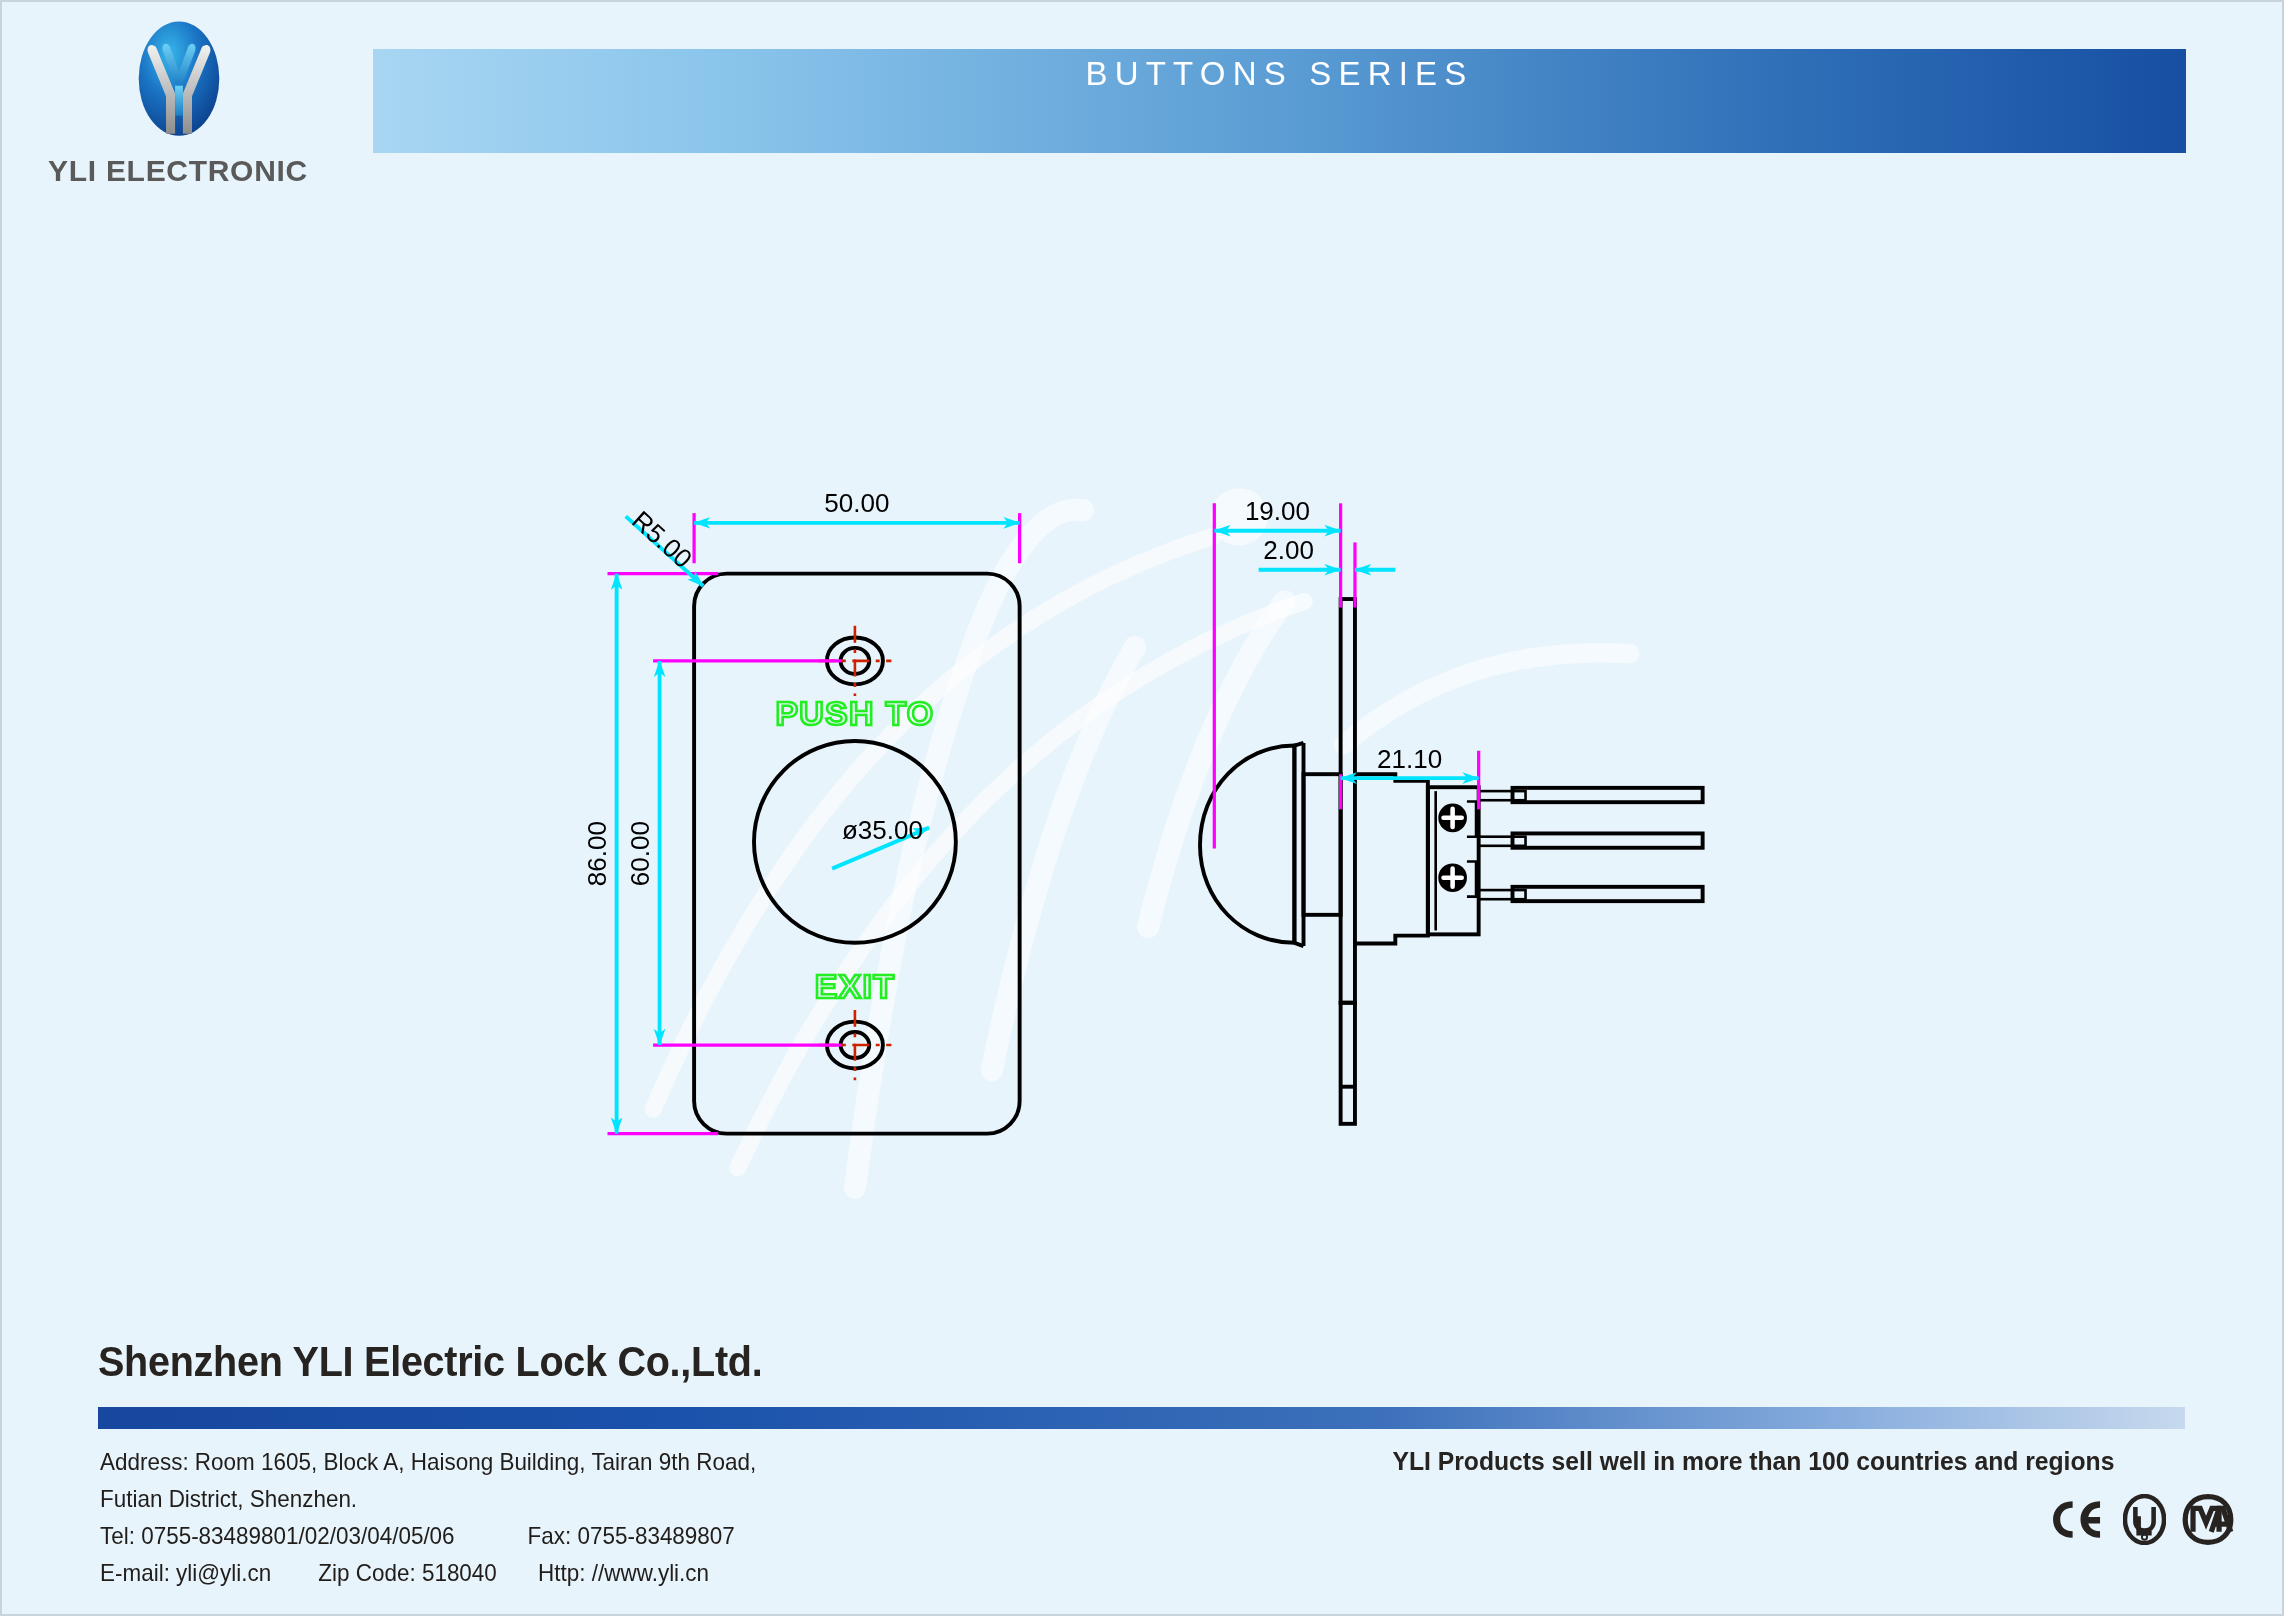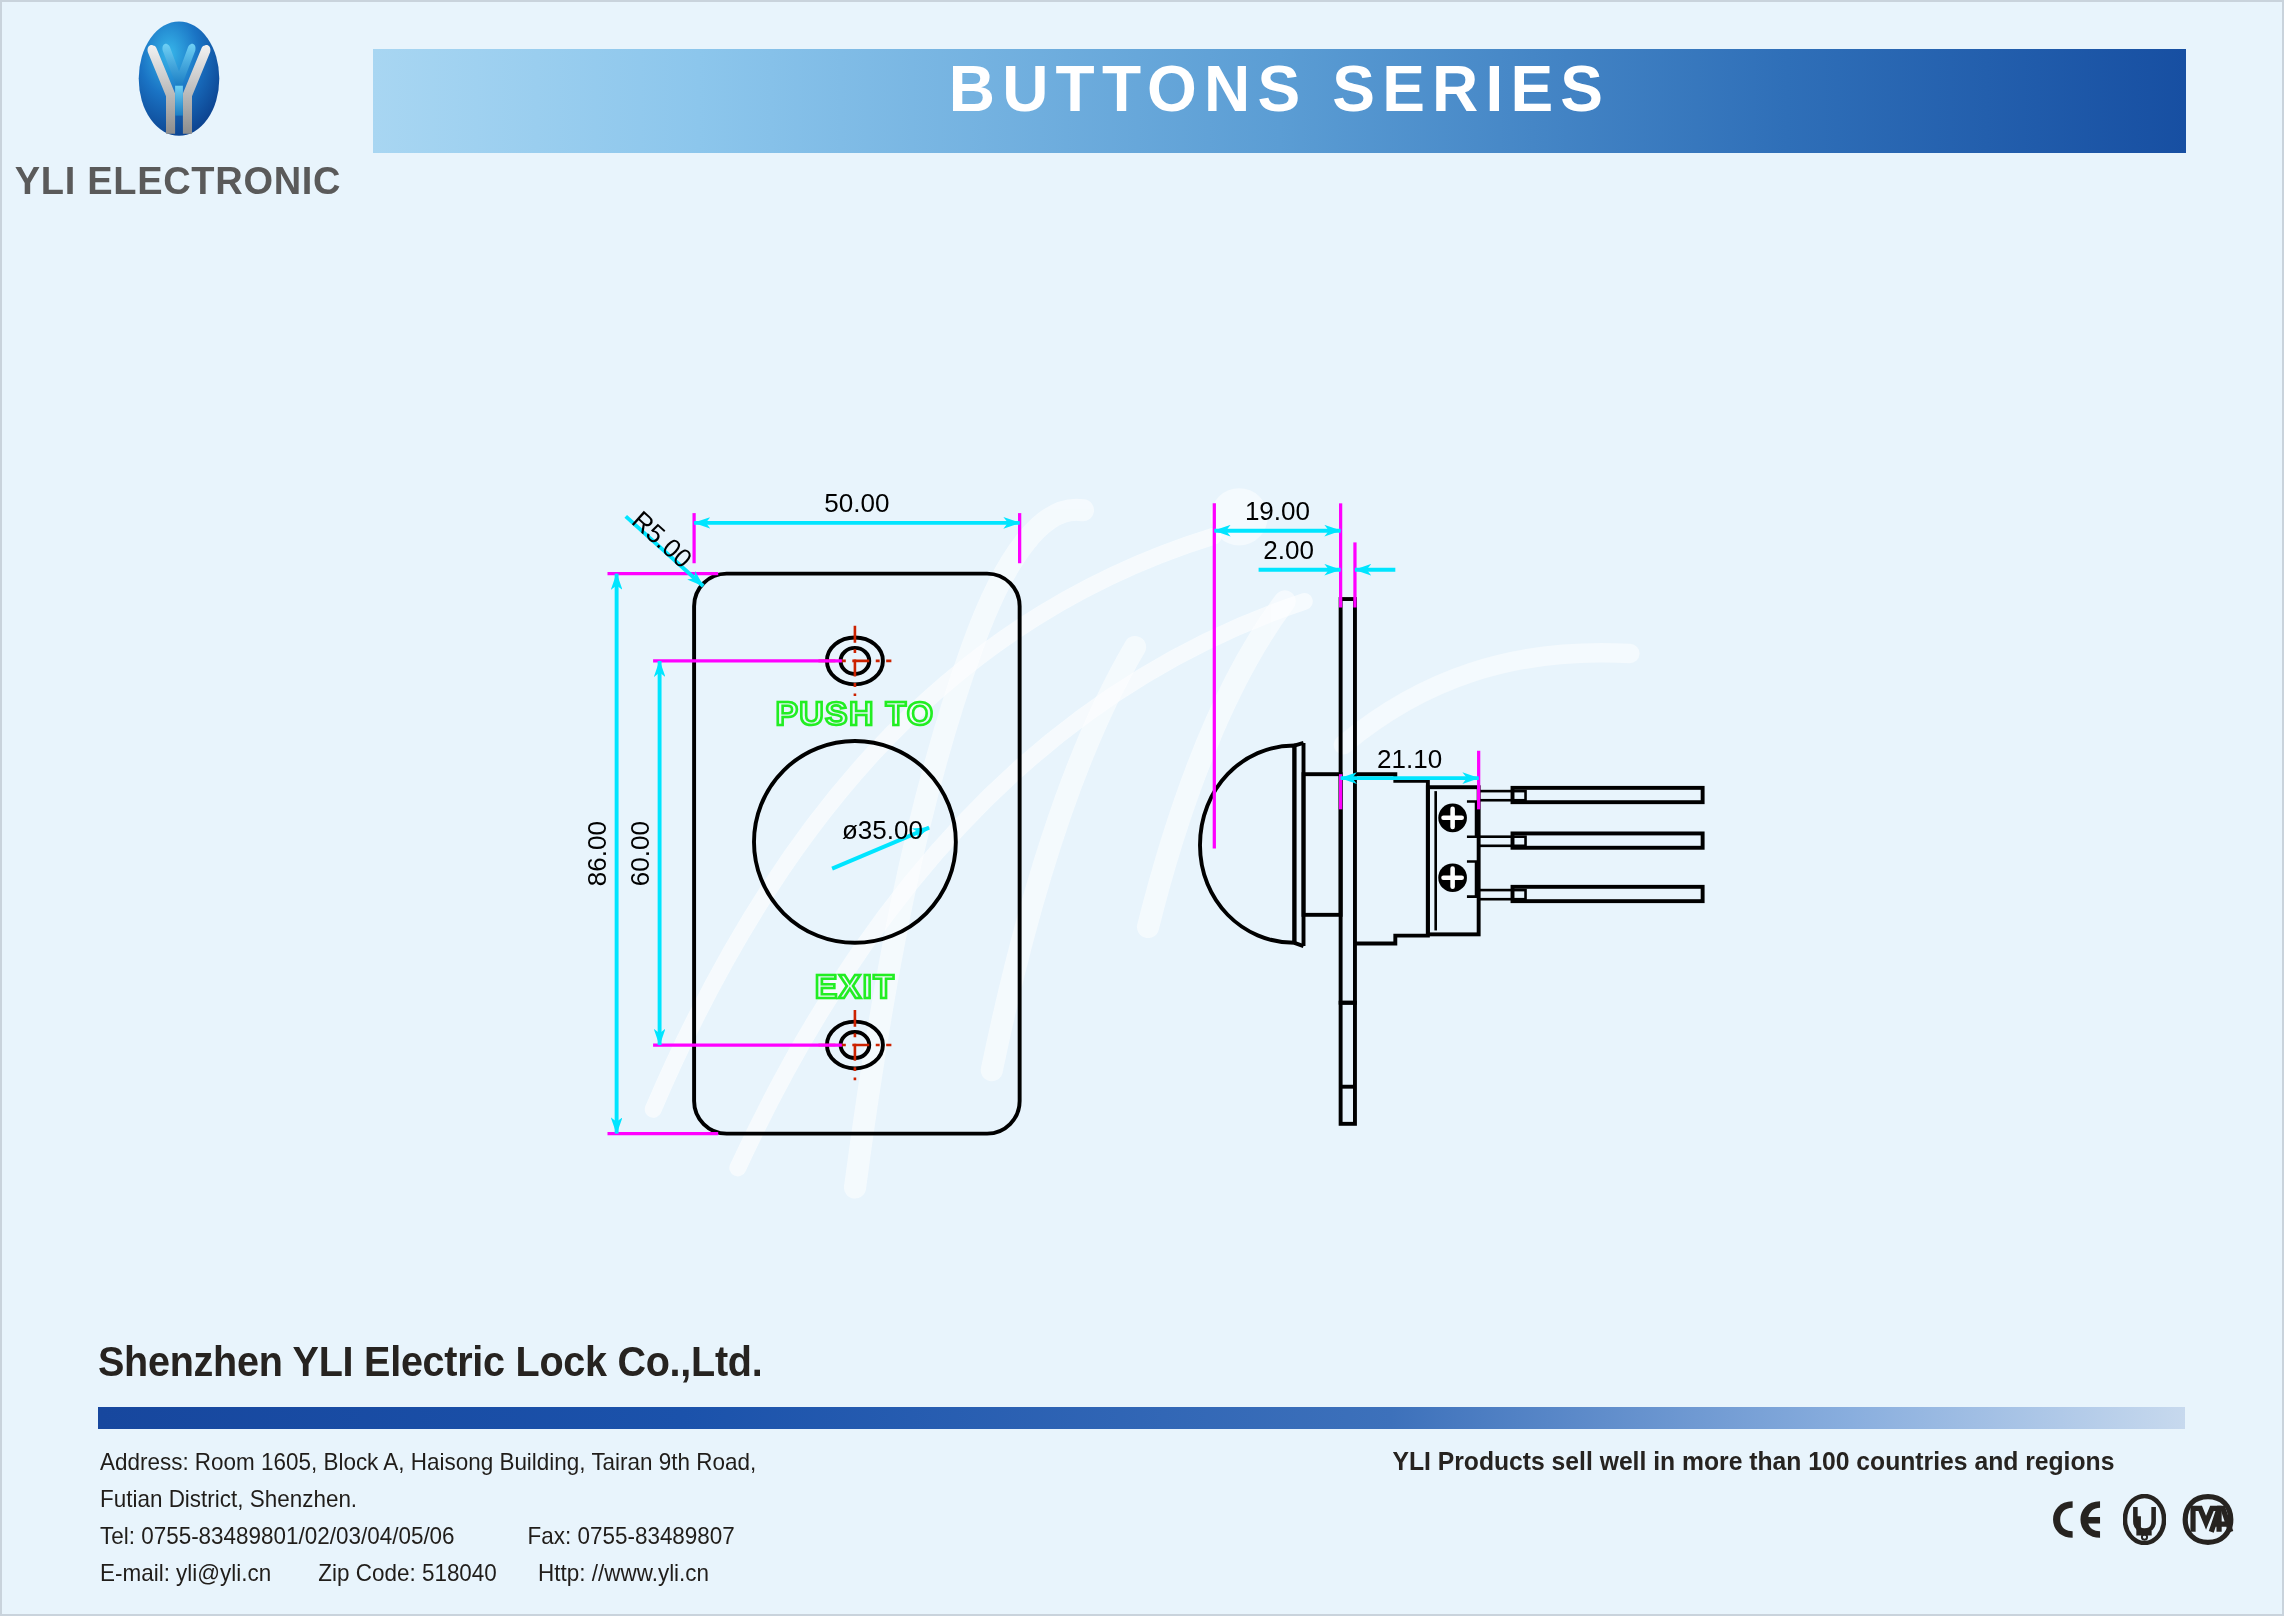--- a/index.html
+++ b/index.html
@@ -25,35 +25,35 @@
     pointer-events:none;opacity:1;
   }
   
   #logo-block{
     position:absolute;left:0px;top:6.5px;width:352px;height:182px;
   }
   #logo-mark{
     position:absolute;left:125px;top:9px;width:104px;height:140px;
   }
   #logo-wordmark{
-    position:absolute;left:0;top:151px;width:352px;
+    position:absolute;left:0;top:145px;width:352px;
     text-align:center;
-    font-size:38px;font-weight:bold;color:#5a5a5a;
+    font-size:30px;font-weight:bold;color:#5a5a5a;
     letter-spacing:0.7px;
     font-family:"Liberation Sans", sans-serif;
     white-space:nowrap;
   }
   #header-banner{
     position:absolute;left:371px;top:47px;width:1813px;height:104px;
     background:linear-gradient(to right,#a8d6f2 0%,#8cc6ec 18%,#5b9dd4 50%,#2f6fb8 78%,#174fa2 100%);
     text-align:center;
   }
   #header-title{
     margin-top:7.8px;
-    font-size:64px;font-weight:bold;color:#ffffff;
+    font-size:33px;font-weight:normal;color:#ffffff;
     letter-spacing:7.2px;
     line-height:1.0;
     font-family:"Liberation Sans", sans-serif;
     white-space:nowrap;
   }
   #header-subtitle{
     margin-top:3.9px;
     font-size:29px;color:#ffffff;
     letter-spacing:0.7px;
     font-family:"Liberation Sans", sans-serif;

